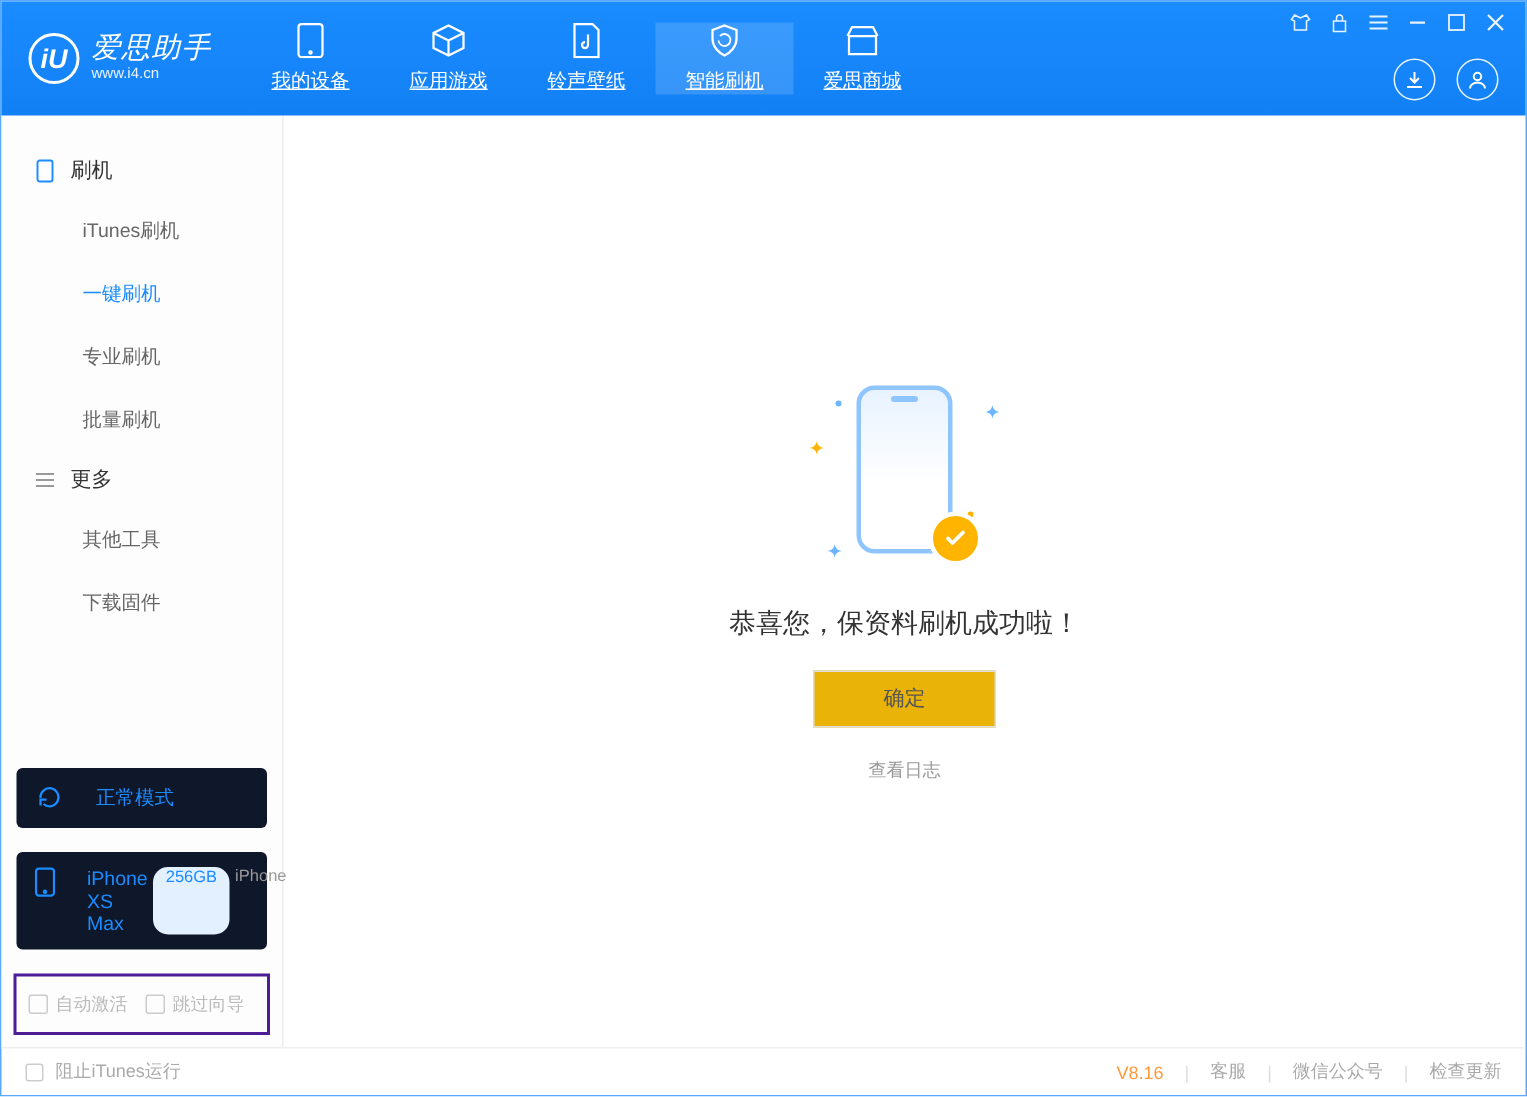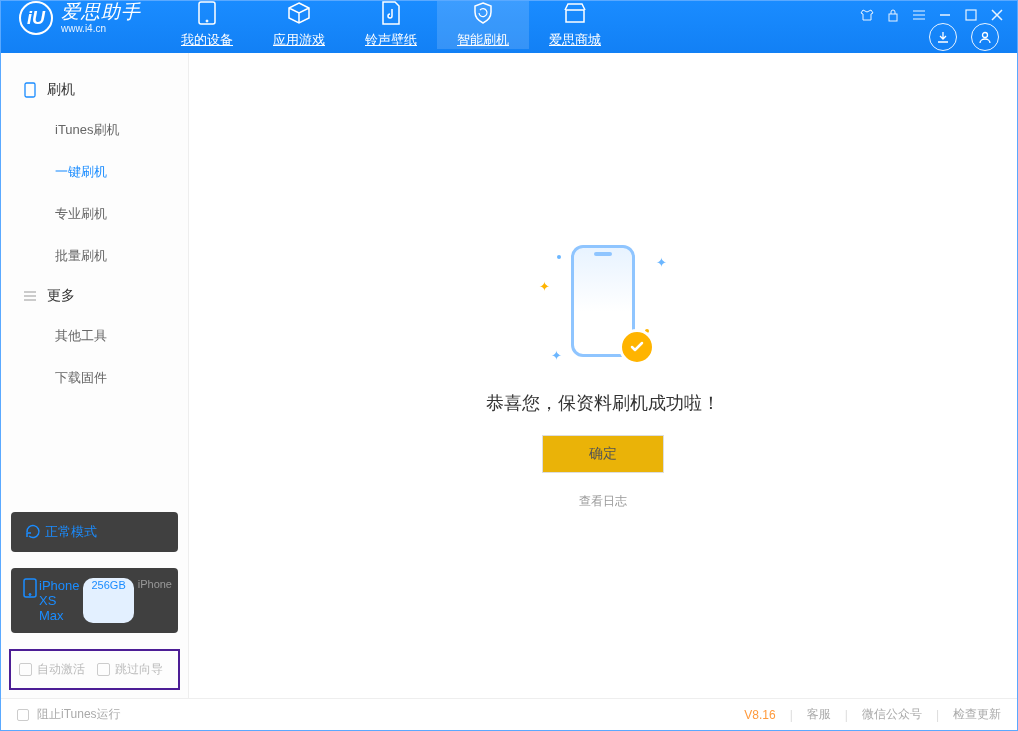--- a/index.html
+++ b/index.html
@@ -10,24 +10,24 @@
   height: 731px;
   background: #fff;
   border: 1px solid #5aa9ff;
   display: flex;
   flex-direction: column;
   position: relative;
 }
 
 
 .header {
-  height: 52px;
+  height: 76px;
   background: linear-gradient(180deg, #1a8cff 0%, #1280f5 100%);
   display: flex;
-  align-items: flex-start;
+  align-items: center;
   color: #fff;
   position: relative;
 }
 
 .logo-area {
   display: flex;
   align-items: center;
   padding: 0 20px 0 18px;
   gap: 8px;
 }
@@ -105,26 +105,26 @@
 .group-header .gh-icon { width: 14px; height: 14px; display:flex;align-items:center;justify-content:center; }
 .sub-item {
   padding: 12px 20px 12px 54px;
   color: #666; font-size: 13px;
   cursor: pointer;
 }
 .sub-item.active { color: #1a8cff; }
 
 .mode-box, .device-box {
   margin: 8px 10px;
-  background: #404040;
+  background: #0f172a;
   border-radius: 4px;
   padding: 10px 12px;
   display: flex;
   align-items: center;
-  gap: 2px;
+  gap: 21px;
 }
 .mode-box .m-icon, .device-box .d-icon {
   width: 20px; height: 20px;
   display:flex;align-items:center;justify-content:center;
 }
 .mode-label { color: #1a8cff; font-size: 13px; }
 .device-box { flex-direction: row; align-items: flex-start; }
 .device-info { display:flex;flex-direction:row;gap:4px; }
 .device-name { color: #1a8cff; font-size: 13px; font-weight: 500; }
 .device-storage {

